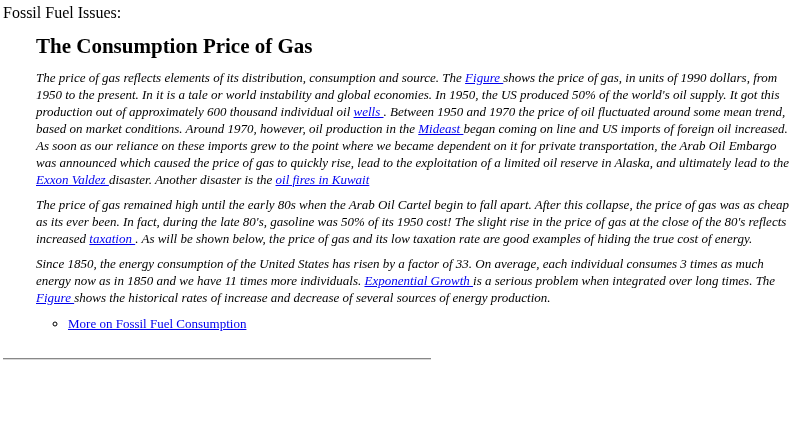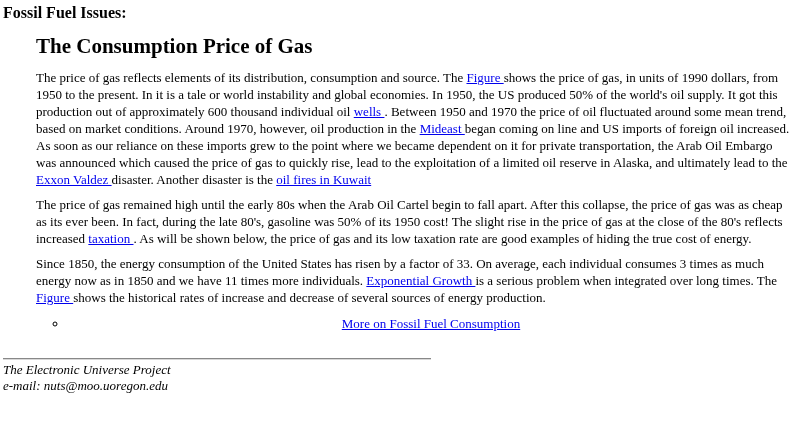--- a/index.html
+++ b/index.html
@@ -15,46 +15,46 @@
     font-family: "Liberation Serif", "DejaVu Serif", serif;
     font-size: 13px;
     line-height: 17px;
   }
   .page {
     padding: 3px 4px 0 3px;
   }
   .page-title {
     font-size: 16px;
     line-height: 19px;
-    font-weight: bold;
+    font-weight: normal;
     margin: 0;
   }
   .indent {
     margin-left: 33px;
     margin-right: 2px;
   }
   .section-heading {
     font-size: 21px;
     line-height: 25px;
     font-weight: bold;
     margin: 12px 0 10px 0;
   }
   .body-para {
     margin: 0 0 8px 0;
+    font-style: italic;
   }
   a.page-link {
     color: #0000EE;
     text-decoration: underline;
     cursor: pointer;
   }
   ul.link-list {
     list-style-type: circle;
     margin: 9px 0 1px 0;
     padding-left: 32px;
-    text-align: center;
   }
   ul.link-list li {
     line-height: 17px;
   }
   hr.footer-divider {
     width: 428px;
     margin: 26px 0 2px 0;
     border: none;
     border-top: 1px solid #888888;
     border-bottom: 1px solid #d8d8d8;
@@ -85,18 +85,14 @@
     <p class="body-para">Since 1850, the energy consumption of the United States has risen by a factor of 33. On average, each individual consumes 3 times as much energy now as in 1850 and we have 11 times more individuals. <a class="page-link" href="#">Exponential Growth </a>is a serious problem when integrated over long times. The <a class="page-link" href="#">Figure </a>shows the historical rates of increase and decrease of several sources of energy production.</p>
 
     <ul class="link-list">
       <li><a class="page-link" href="#">More on Fossil Fuel Consumption</a></li>
     </ul>
 
   </div>
 
   <hr class="footer-divider">
 
-  <div class="footer">
-    <div>The Electronic Universe Project</div>
-    <div>e-mail: nuts@moo.uoregon.edu</div>
-  </div>
 
 </div>
 
 </body></html>

